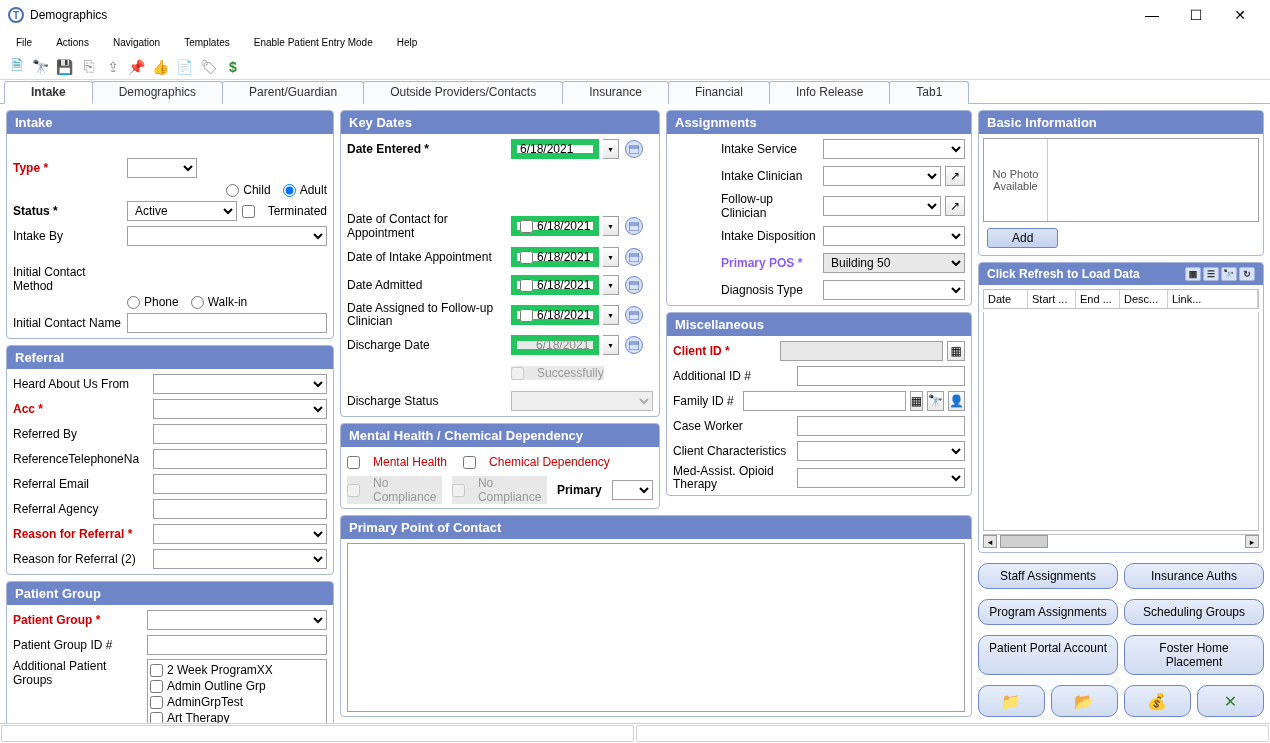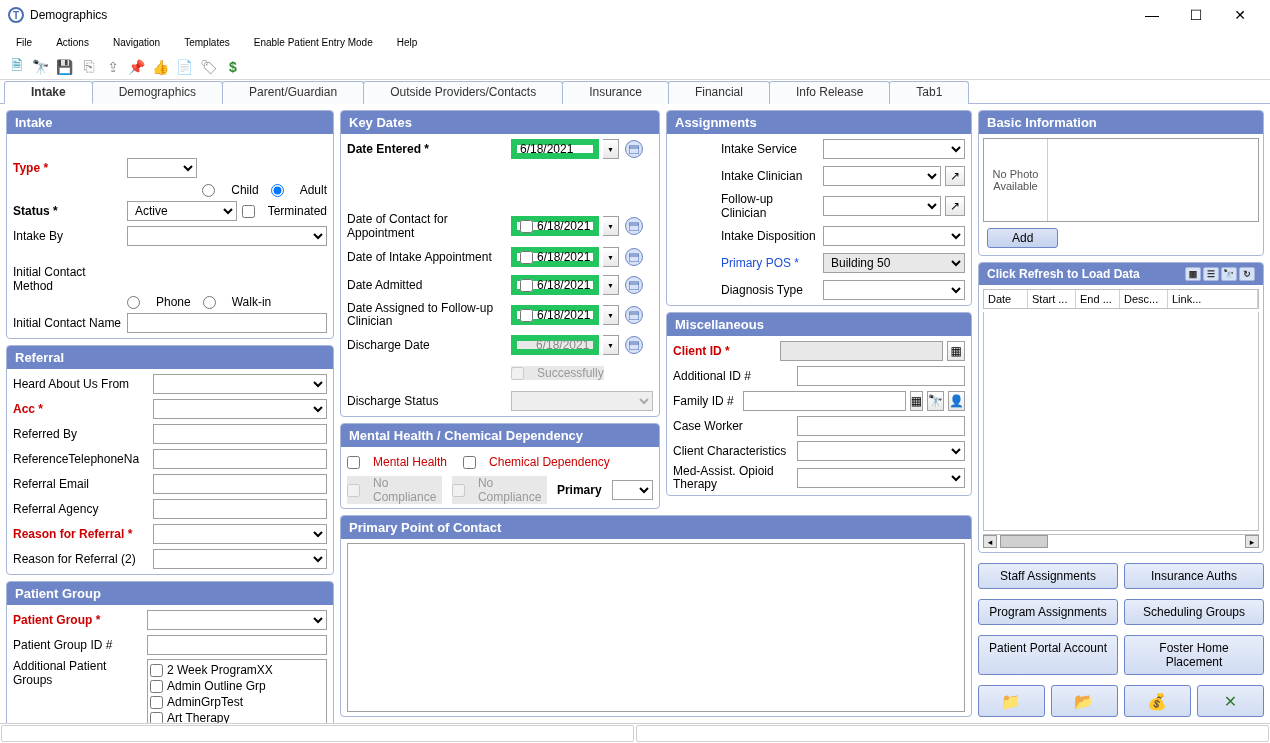--- a/index.html
+++ b/index.html
@@ -35,39 +35,39 @@
 select, input[type=text] { border: 1px solid #a0a0a0; height: 20px; padding: 0 3px; font-size: 12px; background: #fff; }
 select { cursor: pointer; }
 .flex1 { flex: 1; }
 .date-field { width: 88px; border: 6px solid #22c55e; height: 20px; display: flex; align-items: center; padding: 0 3px; background: #fff; }
 .date-field input[type=checkbox] { margin-right: 4px; }
 .date-spin { width: 16px; height: 20px; border: 1px solid #a0a0a0; border-left: none; display: flex; align-items: center; justify-content: center; font-size: 8px; background: linear-gradient(#fff,#e8e8e8); }
 .calendar-btn { width: 18px; height: 18px; border-radius: 50%; border: 1px solid #6e85c7; display: flex; align-items: center; justify-content: center; margin-left: 2px; background: #d8e2f6; cursor: pointer; }
 .calendar-btn svg { width:10px; height:10px; }
 .small-icon-btn { width: 20px; height: 20px; border: 1px solid #a0a0a0; background: linear-gradient(#fff,#e8e8e8); display: flex; align-items: center; justify-content: center; cursor: pointer; }
 .radio-group { display: flex; align-items: center; gap: 12px; }
-.radio-group label { display: flex; align-items: center; gap: 16px; font-size: 12px; margin-top: 45px; }
+.radio-group label { display: flex; align-items: center; gap: 4px; font-size: 12px; margin-top: 45px; }
 .checkbox-group { display: flex; align-items: center; gap: 13px; font-size: 12px; }
 .listbox { border: 1px solid #a0a0a0; flex: 1; height: 80px; overflow-y: scroll; padding: 2px; }
 .listbox label { display: flex; align-items: center; gap: 4px; font-size: 12px; padding: 1px 0; }
 .textarea-big { border: 1px solid #a0a0a0; flex: 1; min-height: 160px; }
 .photo-box { height: 84px; border: 1px solid #a0a0a0; display: flex; background: #fff; }
 .photo-placeholder { width: 64px; border-right: 1px solid #ccc; display: flex; align-items: center; justify-content: center; text-align: center; font-size: 11px; color: #555; }
 .photo-notes { flex: 1; }
 .add-btn { border: 1px solid #6e85c7; background: linear-gradient(#dbe4f6,#c4d2ee); border-radius: 3px; padding: 2px 24px; cursor: pointer; width: fit-content; margin: 3px 4px; font-size: 12px; }
 .refresh-panel .panel-header { display: flex; align-items: center; gap: 4px; }
 .refresh-icons { margin-left: auto; display: flex; gap: 2px; }
 .refresh-icons .ic { width: 16px; height: 14px; background: #d8e2f6; border: 1px solid #a7b6da; border-radius: 2px; display: flex; align-items: center; justify-content: center; font-size: 9px; color: #333; cursor:pointer;}
 .grid-head { display: flex; border: 1px solid #bfbfbf; background: #fff; }
 .grid-head div { padding: 3px 4px; font-size: 11px; border-right: 1px solid #d0d0d0; white-space: nowrap; overflow: hidden; }
 .grid-body { flex: 1; border: 1px solid #bfbfbf; border-top: none; }
 .grid-scroll { border-top: 1px solid #bfbfbf; height: 14px; display: flex; }
 .grid-scroll .thumb { width: 48px; background: #d0d0d0; margin-left: 3px; border: 1px solid #999; }
 .grid-scroll .arr { width: 14px; background: #e5e5e5; border: 1px solid #999; text-align:center; font-size:9px; line-height:12px;}
-.btn { border: 1px solid #6e85c7; background: linear-gradient(#e7edfa,#d1dcf2); border-radius: 3px; padding: 5px 6px; cursor: pointer; font-size: 12px; text-align: center; }
+.btn { border: 1px solid #6e85c7; background: linear-gradient(#e7edfa,#d1dcf2); border-radius: 10px; padding: 5px 6px; cursor: pointer; font-size: 12px; text-align: center; }
 .btn-row { display: flex; gap: 6px; margin-top: 4px; }
 .btn-row .btn { flex: 1; }
 .btn-icon-row { display: flex; gap: 6px; margin-top: 4px; }
 .btn-icon-row .btn { flex: 1; display: flex; align-items: center; justify-content: center; height: 32px; font-size: 16px; color: #6a8a3a; }
 .red-lbl { color: #cc0000; }
 .statusbar { height: 20px; border-top: 1px solid #d0d0d0; display: flex; }
 .statusbar div { border: 1px solid #d0d0d0; flex:1; margin:1px; border-radius:2px;}
 .disabled { background: #e8e8e8 !important; color: #888; }
 </style>
 </head>
@@ -396,21 +396,21 @@
               <div class="row">
                   <span class="lbl-narrow">Follow-up Clinician</span>
                   <select class="flex1"></select>
                   <div class="small-icon-btn">↗</div>
                 </div>
               <div class="row">
                   <span class="lbl-narrow">Intake Disposition</span>
                   <select class="flex1"></select>
                 </div>
               <div class="row">
-                  <span class="lbl-narrow req" style="color:#1d4ed8;font-weight:normal">Primary POS *</span>
+                  <span class="lbl-narrow req" style="color:#8b5cf6;font-weight:bold">Primary POS *</span>
                   <select class="flex1" style="background:#e8e8e8"><option>Building 50</option></select>
                 </div>
               <div class="row">
                   <span class="lbl-narrow">Diagnosis Type</span>
                   <select class="flex1"></select>
                 </div>
             </div>
           </div>
 
           <div class="panel">

